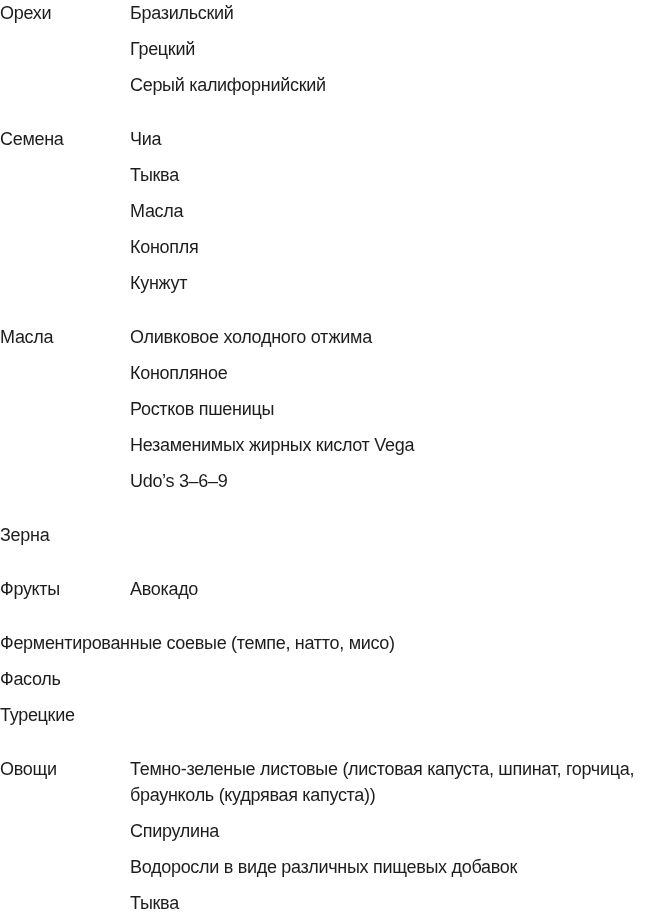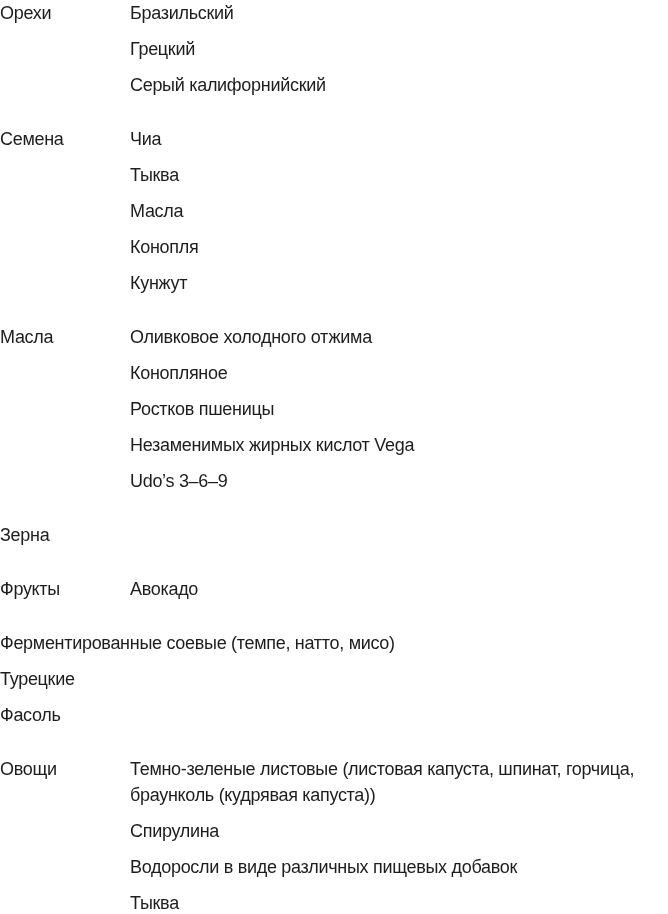--- a/index.html
+++ b/index.html
@@ -94,22 +94,22 @@
       </div>
       <div class="row">
         <div class="cat-cell">Фрукты</div>
         <div class="items-cell">
           <div class="item-line">Авокадо</div>
         </div>
       </div>
       <div class="row">
         <div class="items-cell">
           <div class="item-line">Ферментированные соевые (темпе, натто, мисо)</div>
+          <div class="item-line">Фасоль</div>
           <div class="item-line">Турецкие</div>
-          <div class="item-line">Фасоль</div>
         </div>
       </div>
       <div class="row">
         <div class="cat-cell">Овощи</div>
         <div class="items-cell">
           <div class="item-line">Темно-зеленые листовые (листовая капуста, шпинат, горчица, браунколь (кудрявая капуста))</div>
           <div class="item-line">Спирулина</div>
           <div class="item-line">Водоросли в виде различных пищевых добавок</div>
           <div class="item-line">Тыква</div>
         </div>

